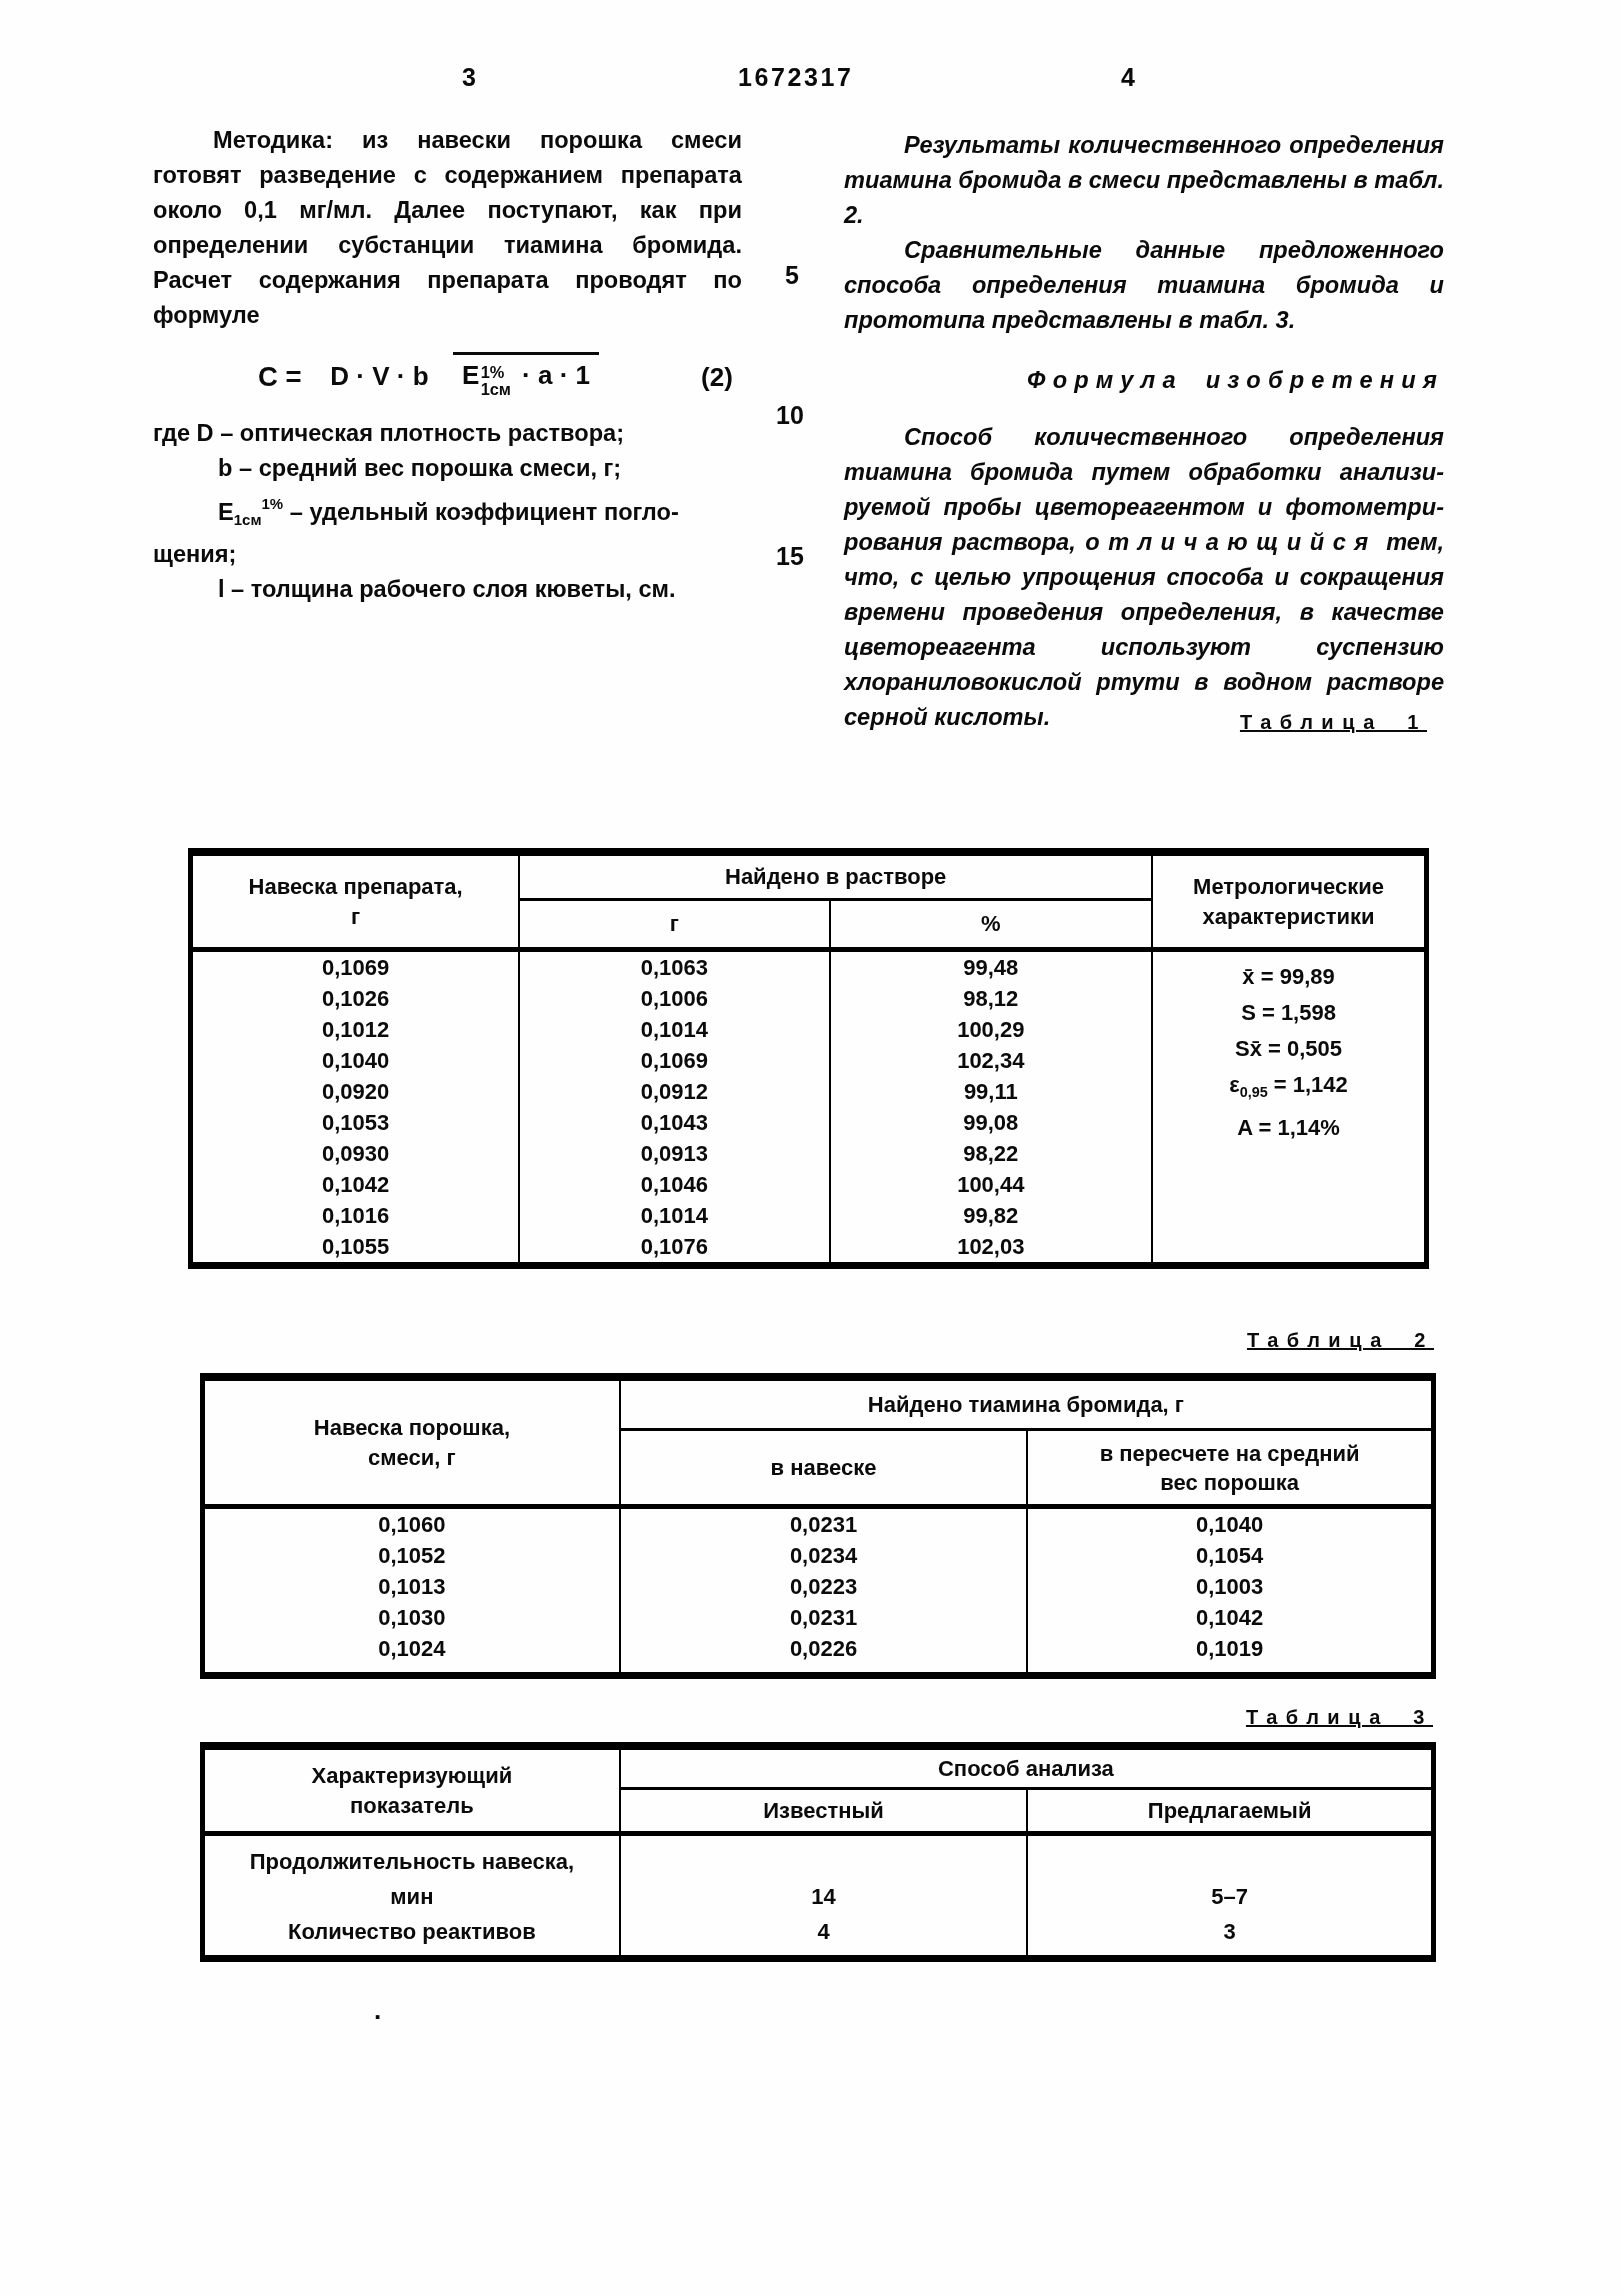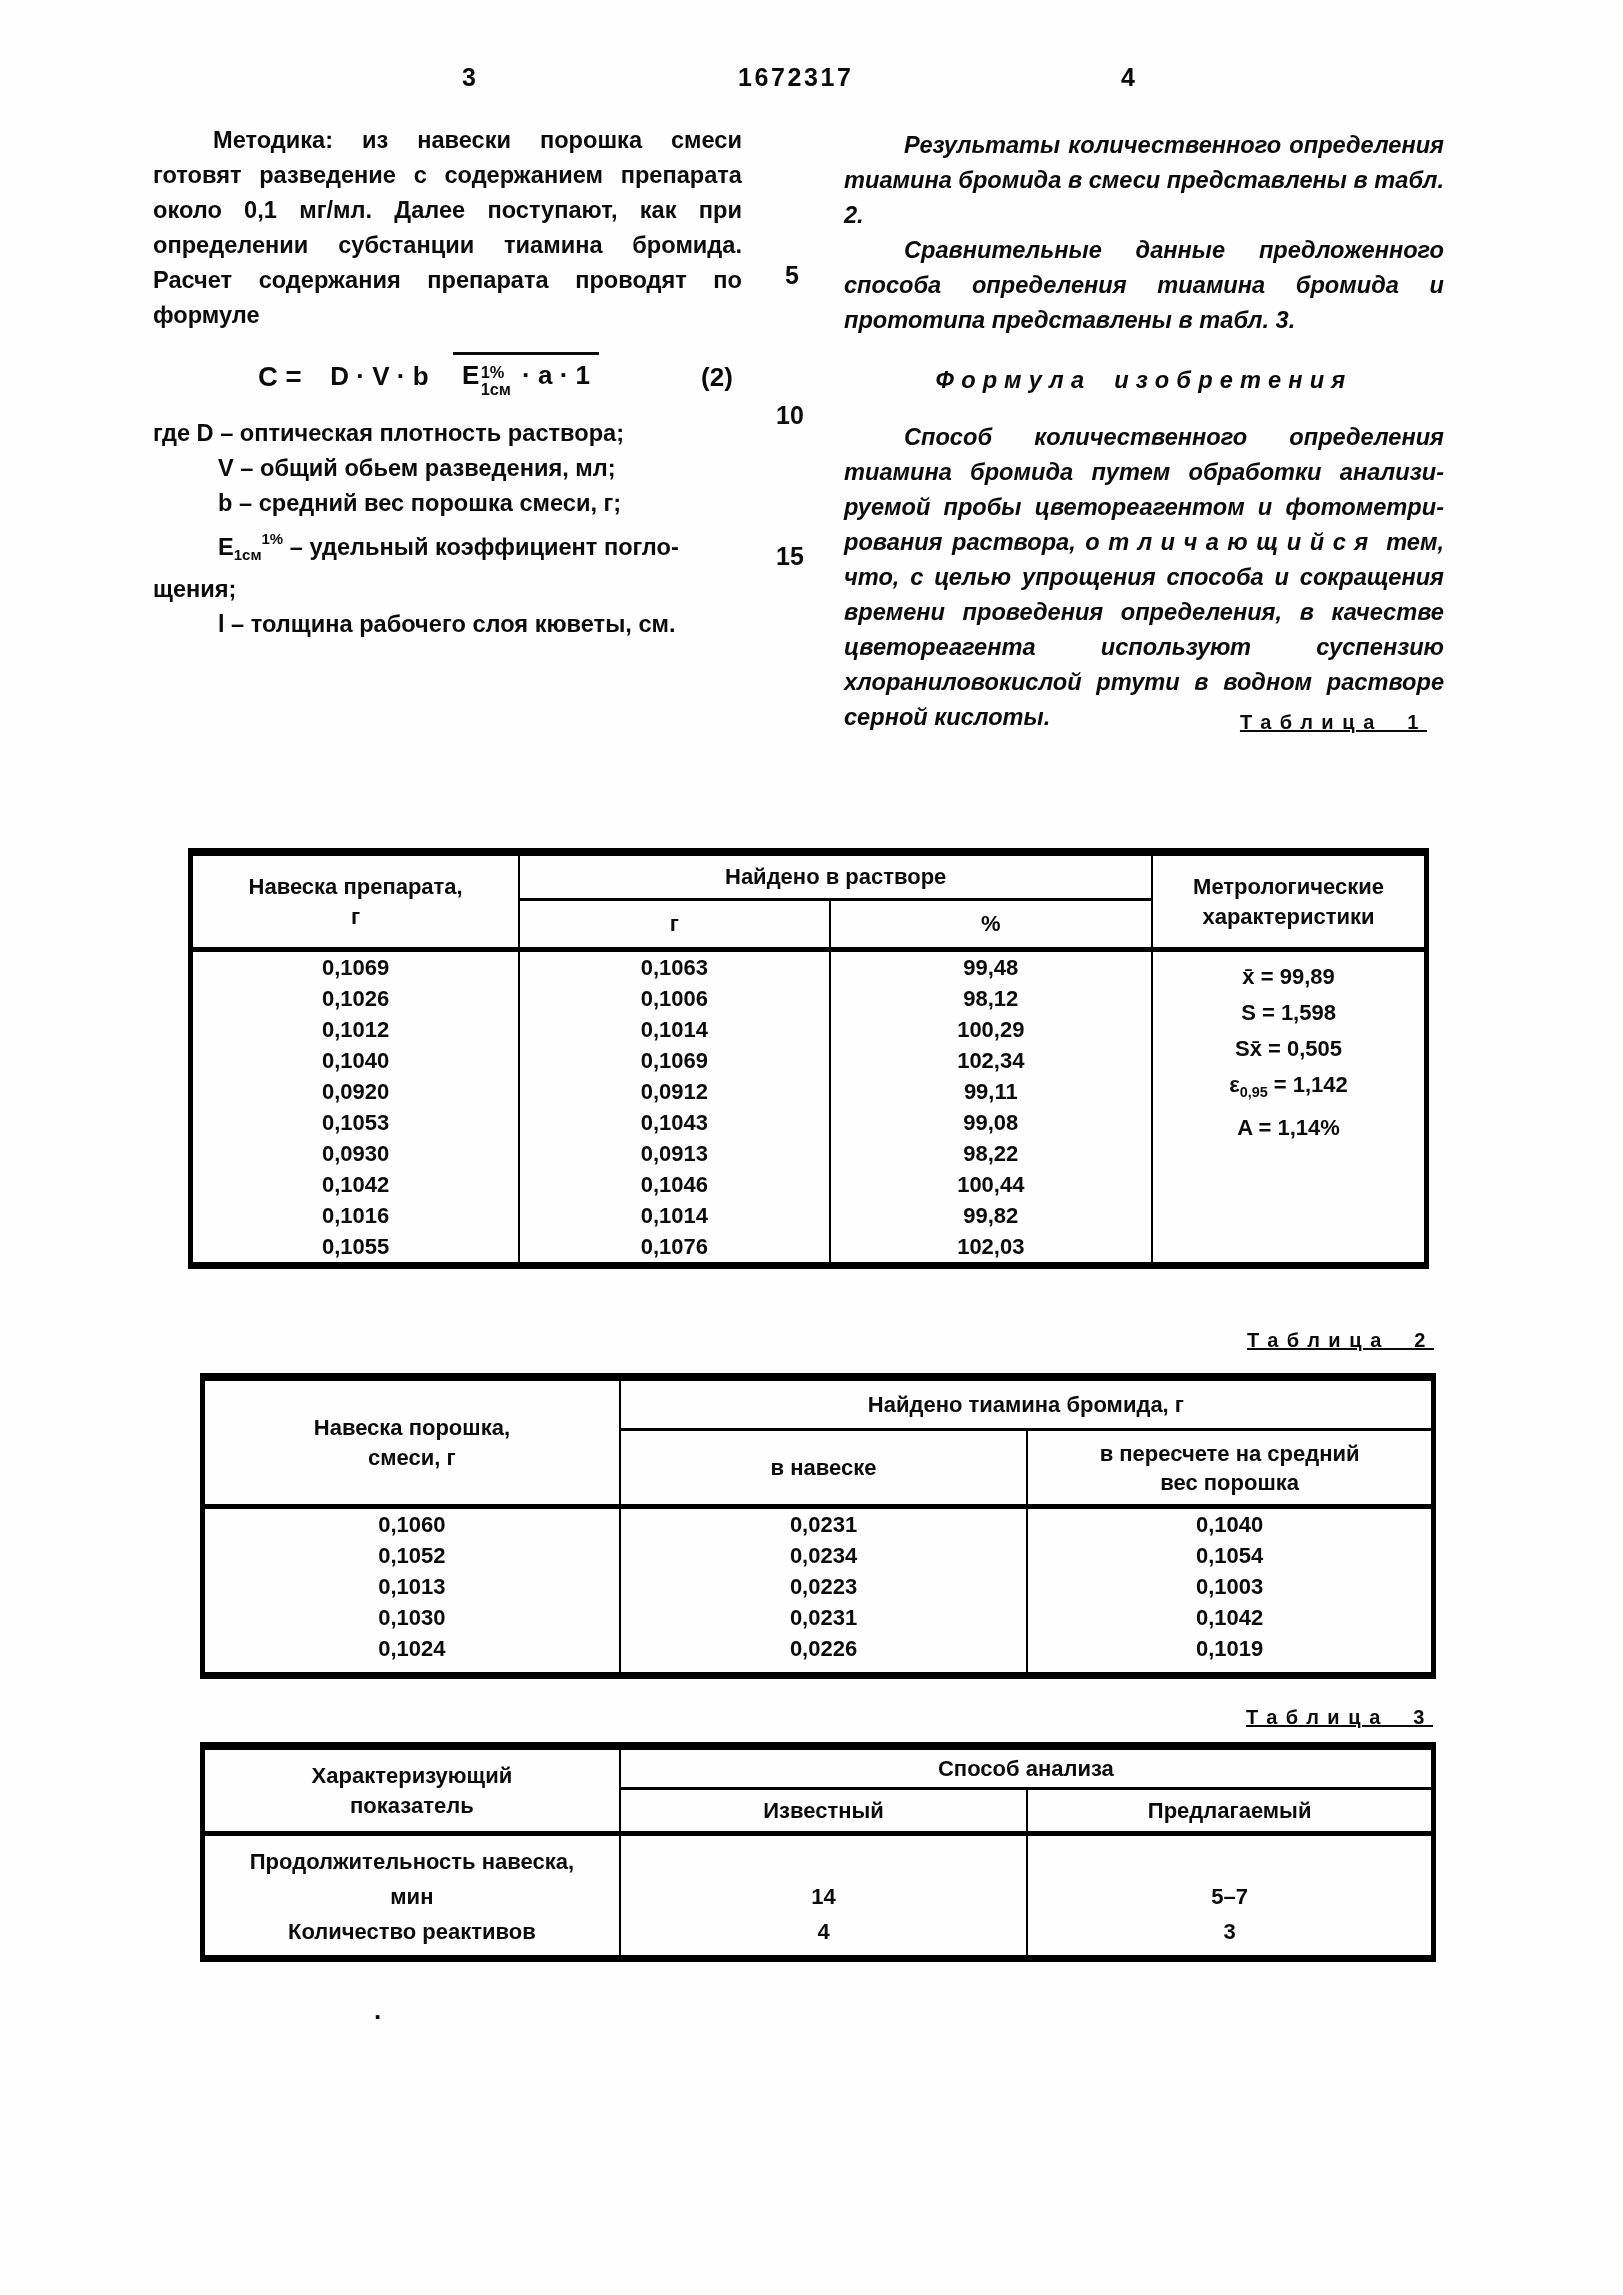--- a/index.html
+++ b/index.html
@@ -32,21 +32,21 @@
             transform:translateY(2.6px); }
   .eq-number { margin-left:auto; margin-right:9.2px; font-size:26px; }
 
   
   .defs { margin-top:18px; }
   .defline { font-size:23.6px; line-height:35px; padding-left:65px; }
   .defline.outdent { padding-left:0; }
   .defline sub { font-size:15px; vertical-align:-5.9px; }
   .defline sup { font-size:15px; vertical-align:10.5px; }
 
-  .claims-heading { text-align:center; font-size:23.6px; letter-spacing:7.2px; word-spacing:9.2px;
+  .claims-heading { text-align:right; font-size:23.6px; letter-spacing:7.2px; word-spacing:9.2px;
                     margin:29px 0 26px 0; white-space:nowrap; }
   .spread { letter-spacing:8.5px; }
 
   
   .tbl-label { position:absolute; font-size:20px; letter-spacing:8.5px; word-spacing:10.5px;text-decoration:underline; }
   #t1-label { top:711px; right:196px; }
   #t2-label { top:1329px; right:189px; }
   #t3-label { top:1706px; right:190px; }
 
   
@@ -100,21 +100,20 @@
         <span class="frac-den"><span>E</span><span class="estack">
               <span>1%</span>
               <span>1см</span>
             </span><span> · а · 1</span></span>
       </span>
       <span class="eq-number">(2)</span>
     </div>
 
     <div class="defs">
       <div class="defline outdent">где D – оптическая плотность раствора;</div>
-      <div class="defline">V – общий обьем разведения, мл;</div>
       <div class="defline">b – средний вес порошка смеси, г;</div>
       <div class="defline"><span>E</span><sub>1см</sub><sup>1%</sup><span> – удельный коэффициент погло-</span></div>
       <div class="defline outdent">щения;</div>
       <div class="defline">l – толщина рабочего слоя кюветы, см.</div>
     </div>
   </div>
 
   <div class="col-right">
     <p class="body-text indent" style="margin:0;">Результаты количественного определе­ния тиамина бромида в смеси представлены в табл. 2.</p>
     <p class="body-text indent" style="margin:0;">Сравнительные данные предложенного способа определения тиамина бромида и прототипа представлены в табл. 3.</p>

